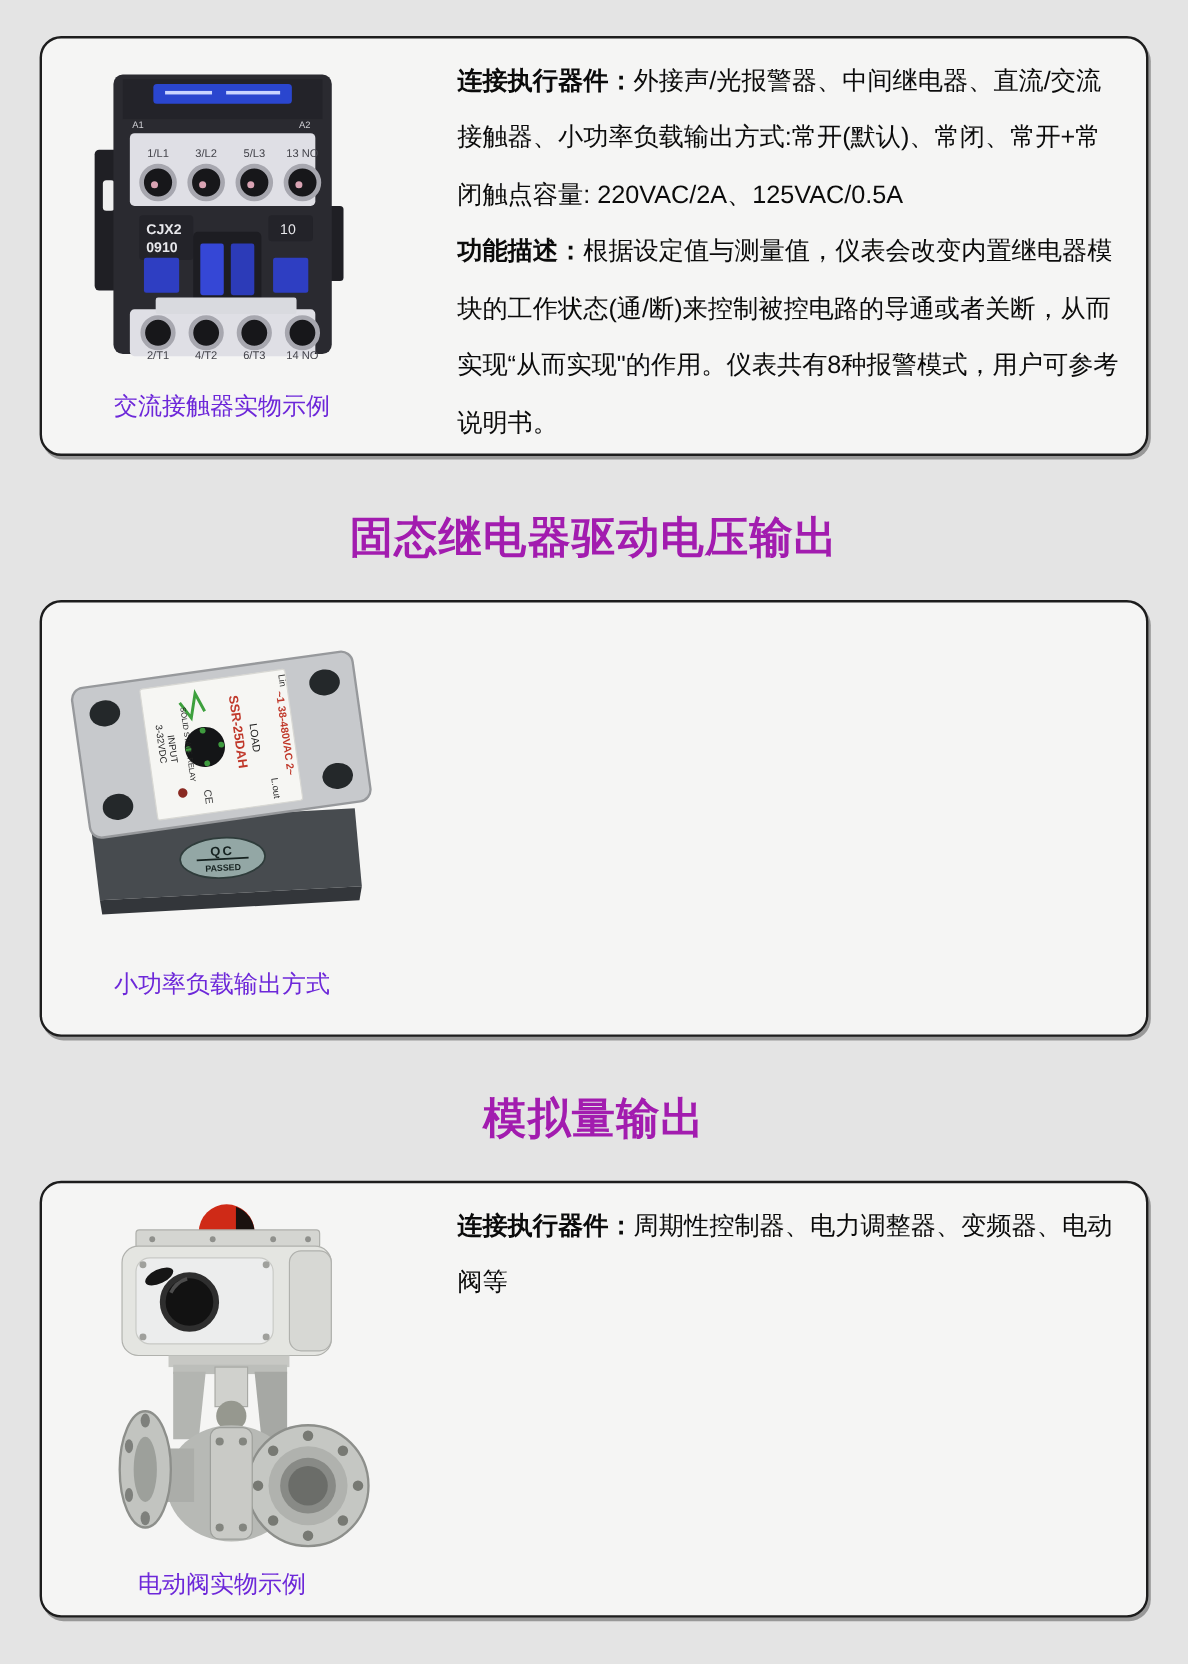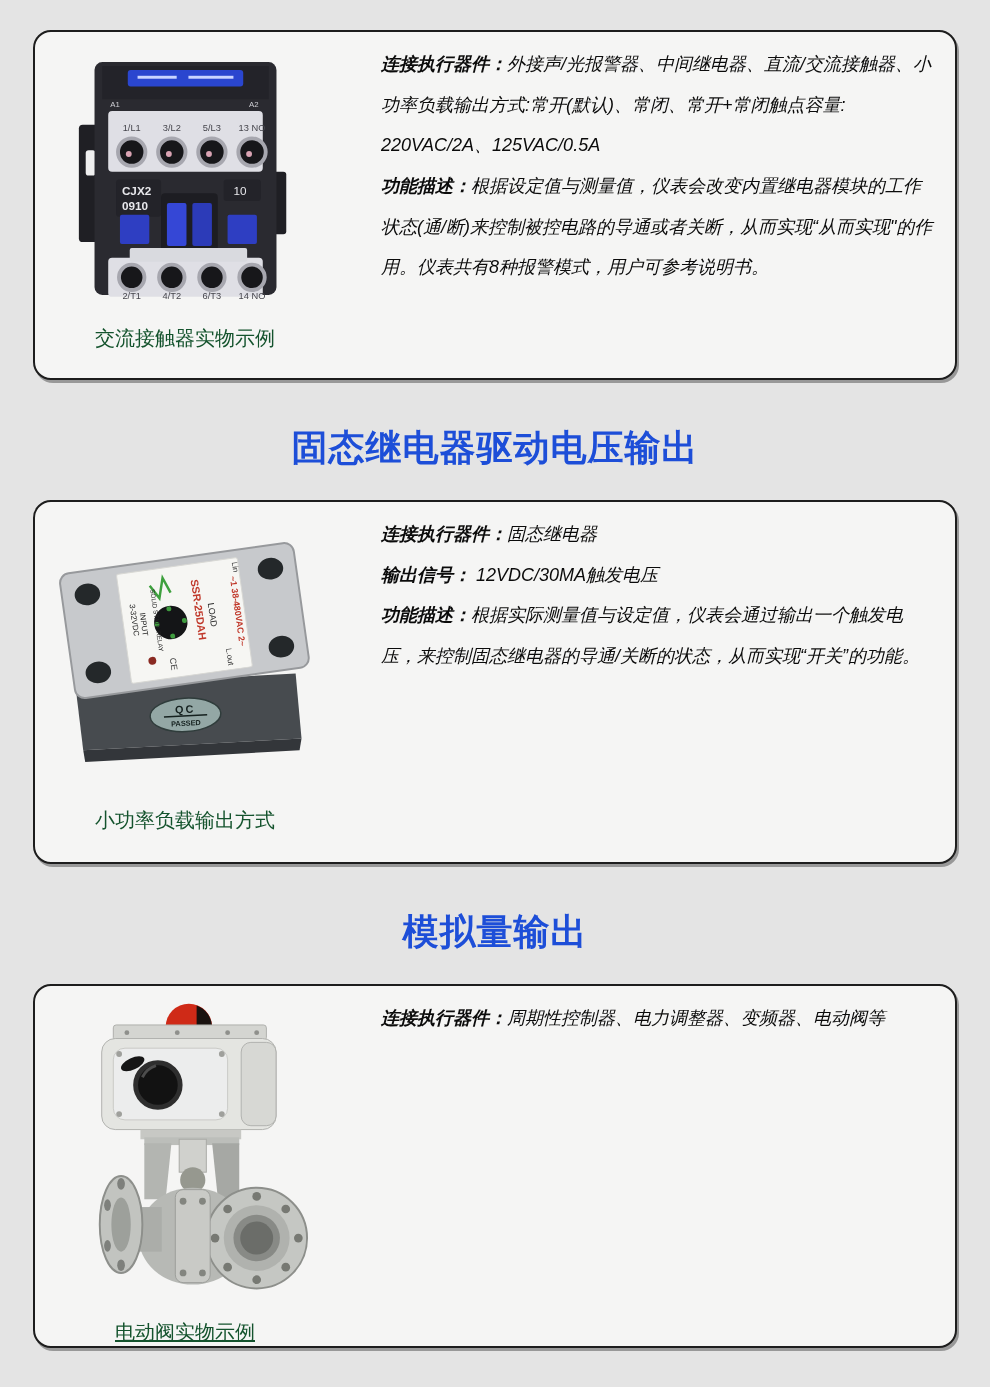--- a/index.html
+++ b/index.html
@@ -21,54 +21,53 @@
     box-shadow:2px 3px 0 rgba(30,30,30,.38);
     display:flex;
   }
   #card1{margin-top:30px;height:350px;}
   #card2{height:364px;}
   #card3{height:364px;}
   .section-heading{
     text-align:center;
     font-size:36px;
     font-weight:bold;
-    color:#1d4ed8;
+    color:#a21caf;
     margin:50px 0 34px 0;
     line-height:1;
     letter-spacing:1px;
   }
   .card-left{
     flex:0 0 300px;
     display:flex;
     flex-direction:column;
     align-items:center;
   }
   .photo{display:flex;justify-content:center;}
   #card1 .photo{margin-top:24px;justify-content:flex-end;}
   #card2 .photo{margin-top:28px;}
   #card3 .photo{margin-top:6px;}
   .caption{
     margin-top:auto;
     font-size:20px;
-    color:#14532d;
+    color:#6d28d9;
   }
   #card1 .caption{margin-bottom:26px;}
   #card2 .caption{margin-bottom:28px;}
-  #card3 .caption{text-decoration:underline;}
+  #card3 .caption{margin-bottom:12px;}
   .card-right{
     flex:1;
     padding:12px 22px 0 46px;
     overflow:hidden;
   }
   .para{
     margin:0;
-    font-size:18px;
+    font-size:21px;
     line-height:2.26;
     overflow-wrap:anywhere;
-    font-style:italic;
   }
   .para b{font-weight:700;}
   svg text{font-family:"Liberation Sans","DejaVu Sans",sans-serif;}
 </style>
 </head>
 <body>
 
 <div class="page">
 
   <section class="card" id="card1">
@@ -166,25 +165,20 @@
           </g>
           <g transform="rotate(-3 150 188)">
             <ellipse cx="150" cy="188" rx="36" ry="17" fill="#93a7a5" stroke="#2f3c3b" stroke-width="1.5"></ellipse>
             <text x="150" y="186" font-size="11" font-weight="bold" fill="#15211f" text-anchor="middle" letter-spacing="2">QC</text>
             <line x1="128" y1="189" x2="172" y2="189" stroke="#15211f" stroke-width="1.5"></line>
             <text x="150" y="199" font-size="7.5" font-weight="bold" fill="#15211f" text-anchor="middle">PASSED</text>
           </g>
         </svg>
       </div>
       <div class="caption">小功率负载输出方式</div>
-    </div>
-    <div class="card-right">
-      <p class="para"><b>连接执行器件：</b><span>固态继电器</span></p>
-      <p class="para"><b>输出信号：</b><span> 12VDC/30MA触发电压</span></p>
-      <p class="para"><b>功能描述：</b><span>根据实际测量值与设定值，仪表会通过输出一个触发电压，来控制固态继电器的导通/关断的状态，从而实现“开关”的功能。</span></p>
     </div>
   </section>
 
   <h2 class="section-heading">模拟量输出</h2>
 
   <section class="card" id="card3">
     <div class="card-left">
       <div class="photo">
         <svg viewBox="0 0 276 320" width="268" height="310">
           <path d="M118,36 a24,24 0 0 1 48,0 z" fill="#cf2a17"></path>

